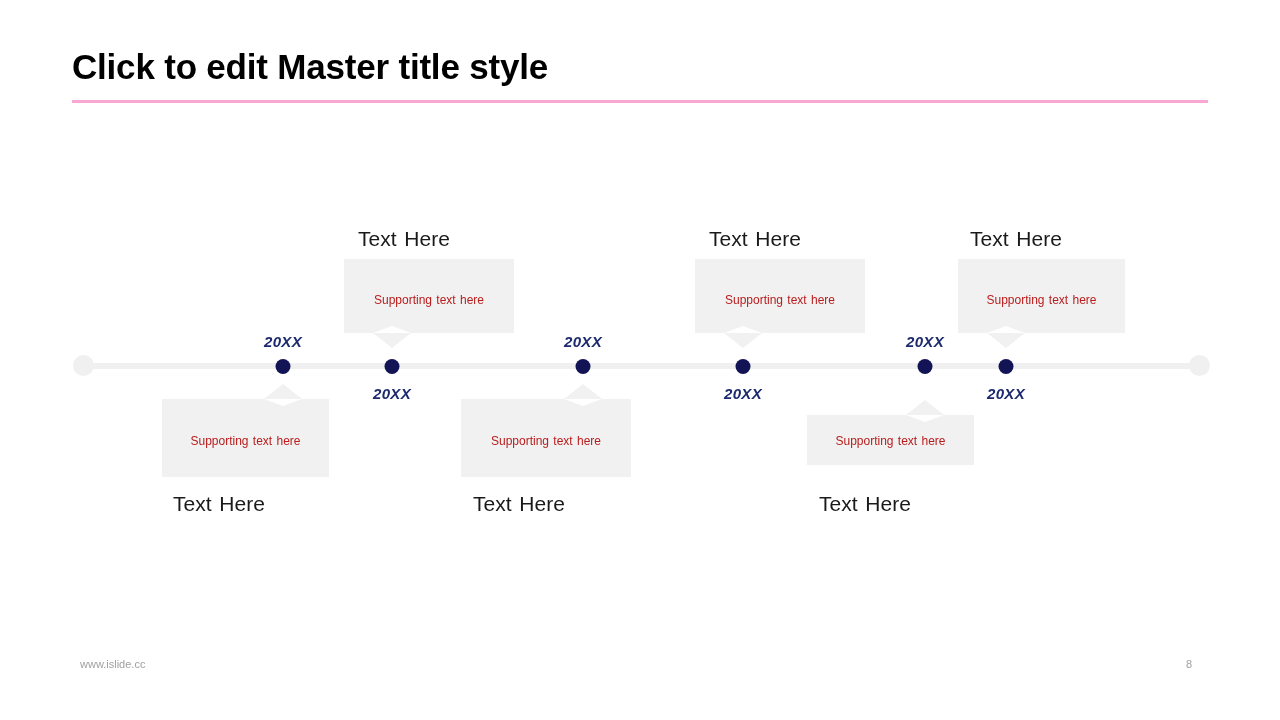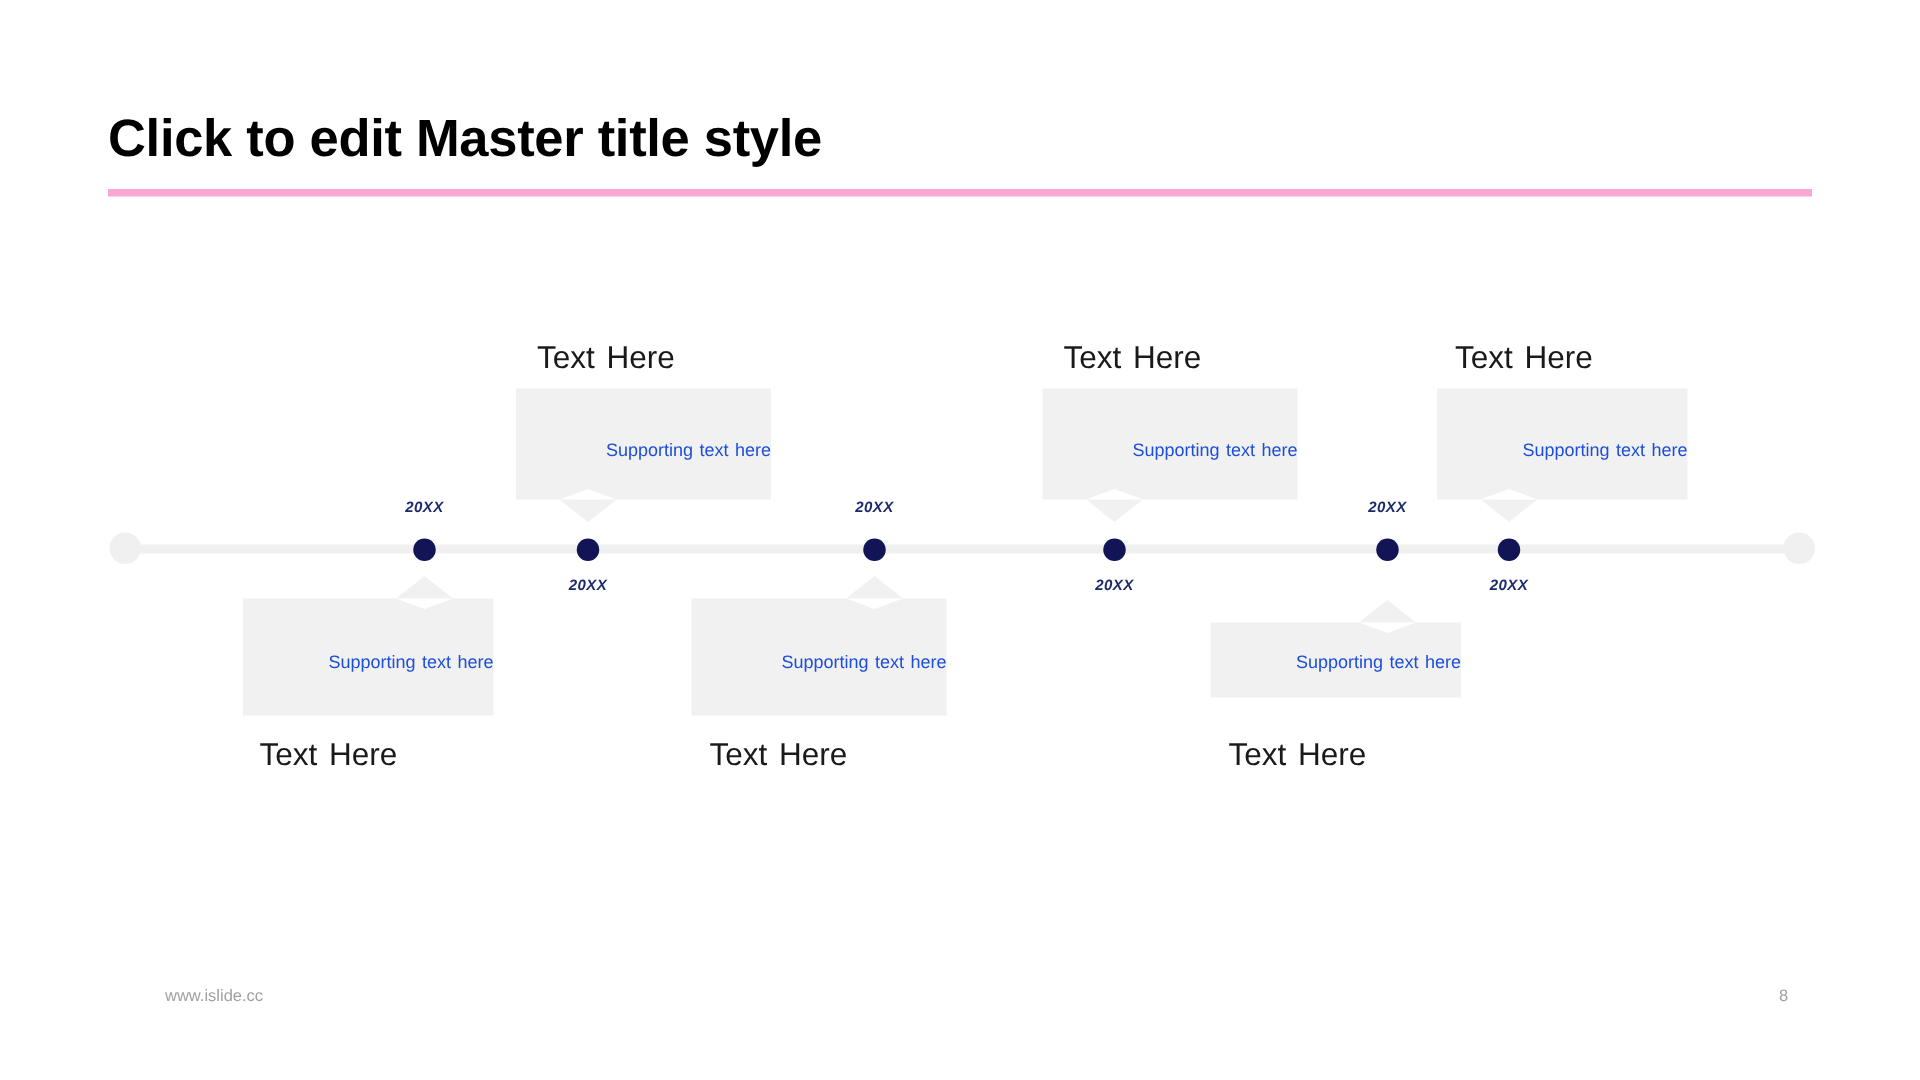--- a/index.html
+++ b/index.html
@@ -16,24 +16,24 @@
     width: 1280px;
     height: 720px;
     background: #ffffff;
     overflow: hidden;
   }
 
   
   #title-block {
     position: absolute;
     left: 72px;
-    top: 68px;
+    top: 42px;
     width: 1136px;
     height: 58px;
-    border-bottom: 5px solid #f9a8d4;
+    border-bottom: 3px solid #f9a8d4;
   }
   #page-title {
     font-size: 35px;
     font-weight: bold;
     color: #000000;
     line-height: 50px;
     letter-spacing: -0.2px;
     white-space: nowrap;
   }
 
@@ -71,43 +71,43 @@
     height: 15px;
     border-radius: 50%;
     background: #121456;
     top: 359px;
     transform: translateX(-7.5px);
   }
 
   
   .tl-year {
     position: absolute;
-    font-size: 10px;
+    font-size: 15px;
     font-weight: bold;
     font-style: italic;
     color: #1d2b6e;
     white-space: nowrap;
     transform: translateX(-50%);
     letter-spacing: 0.3px;
   }
   .tl-year.above { top: 333px; }
   .tl-year.below { top: 385px; }
 
   
   .card {
     position: absolute;
     background: #f1f1f1;
   }
   .card-text {
     position: absolute;
     left: 0;
     right: 0;
-    text-align: right;
+    text-align: center;
     font-size: 12px;
-    color: #1d4ed8;
+    color: #b91c1c;
     line-height: 16px;
     word-spacing: 1px;
   }
 
   .tail {
     position: absolute;
     width: 0;
     height: 0;
   }
   
@@ -148,21 +148,20 @@
     word-spacing: 2px;
   }
 
   
   #footer-url {
     position: absolute;
     left: 80px;
     top: 658px;
     font-size: 11px;
     color: #a0a0a0;
-    margin-left: 30px;
   }
   #footer-page {
     position: absolute;
     left: 1186px;
     top: 658px;
     font-size: 11px;
     color: #a0a0a0;
   }
 </style>
 </head>

